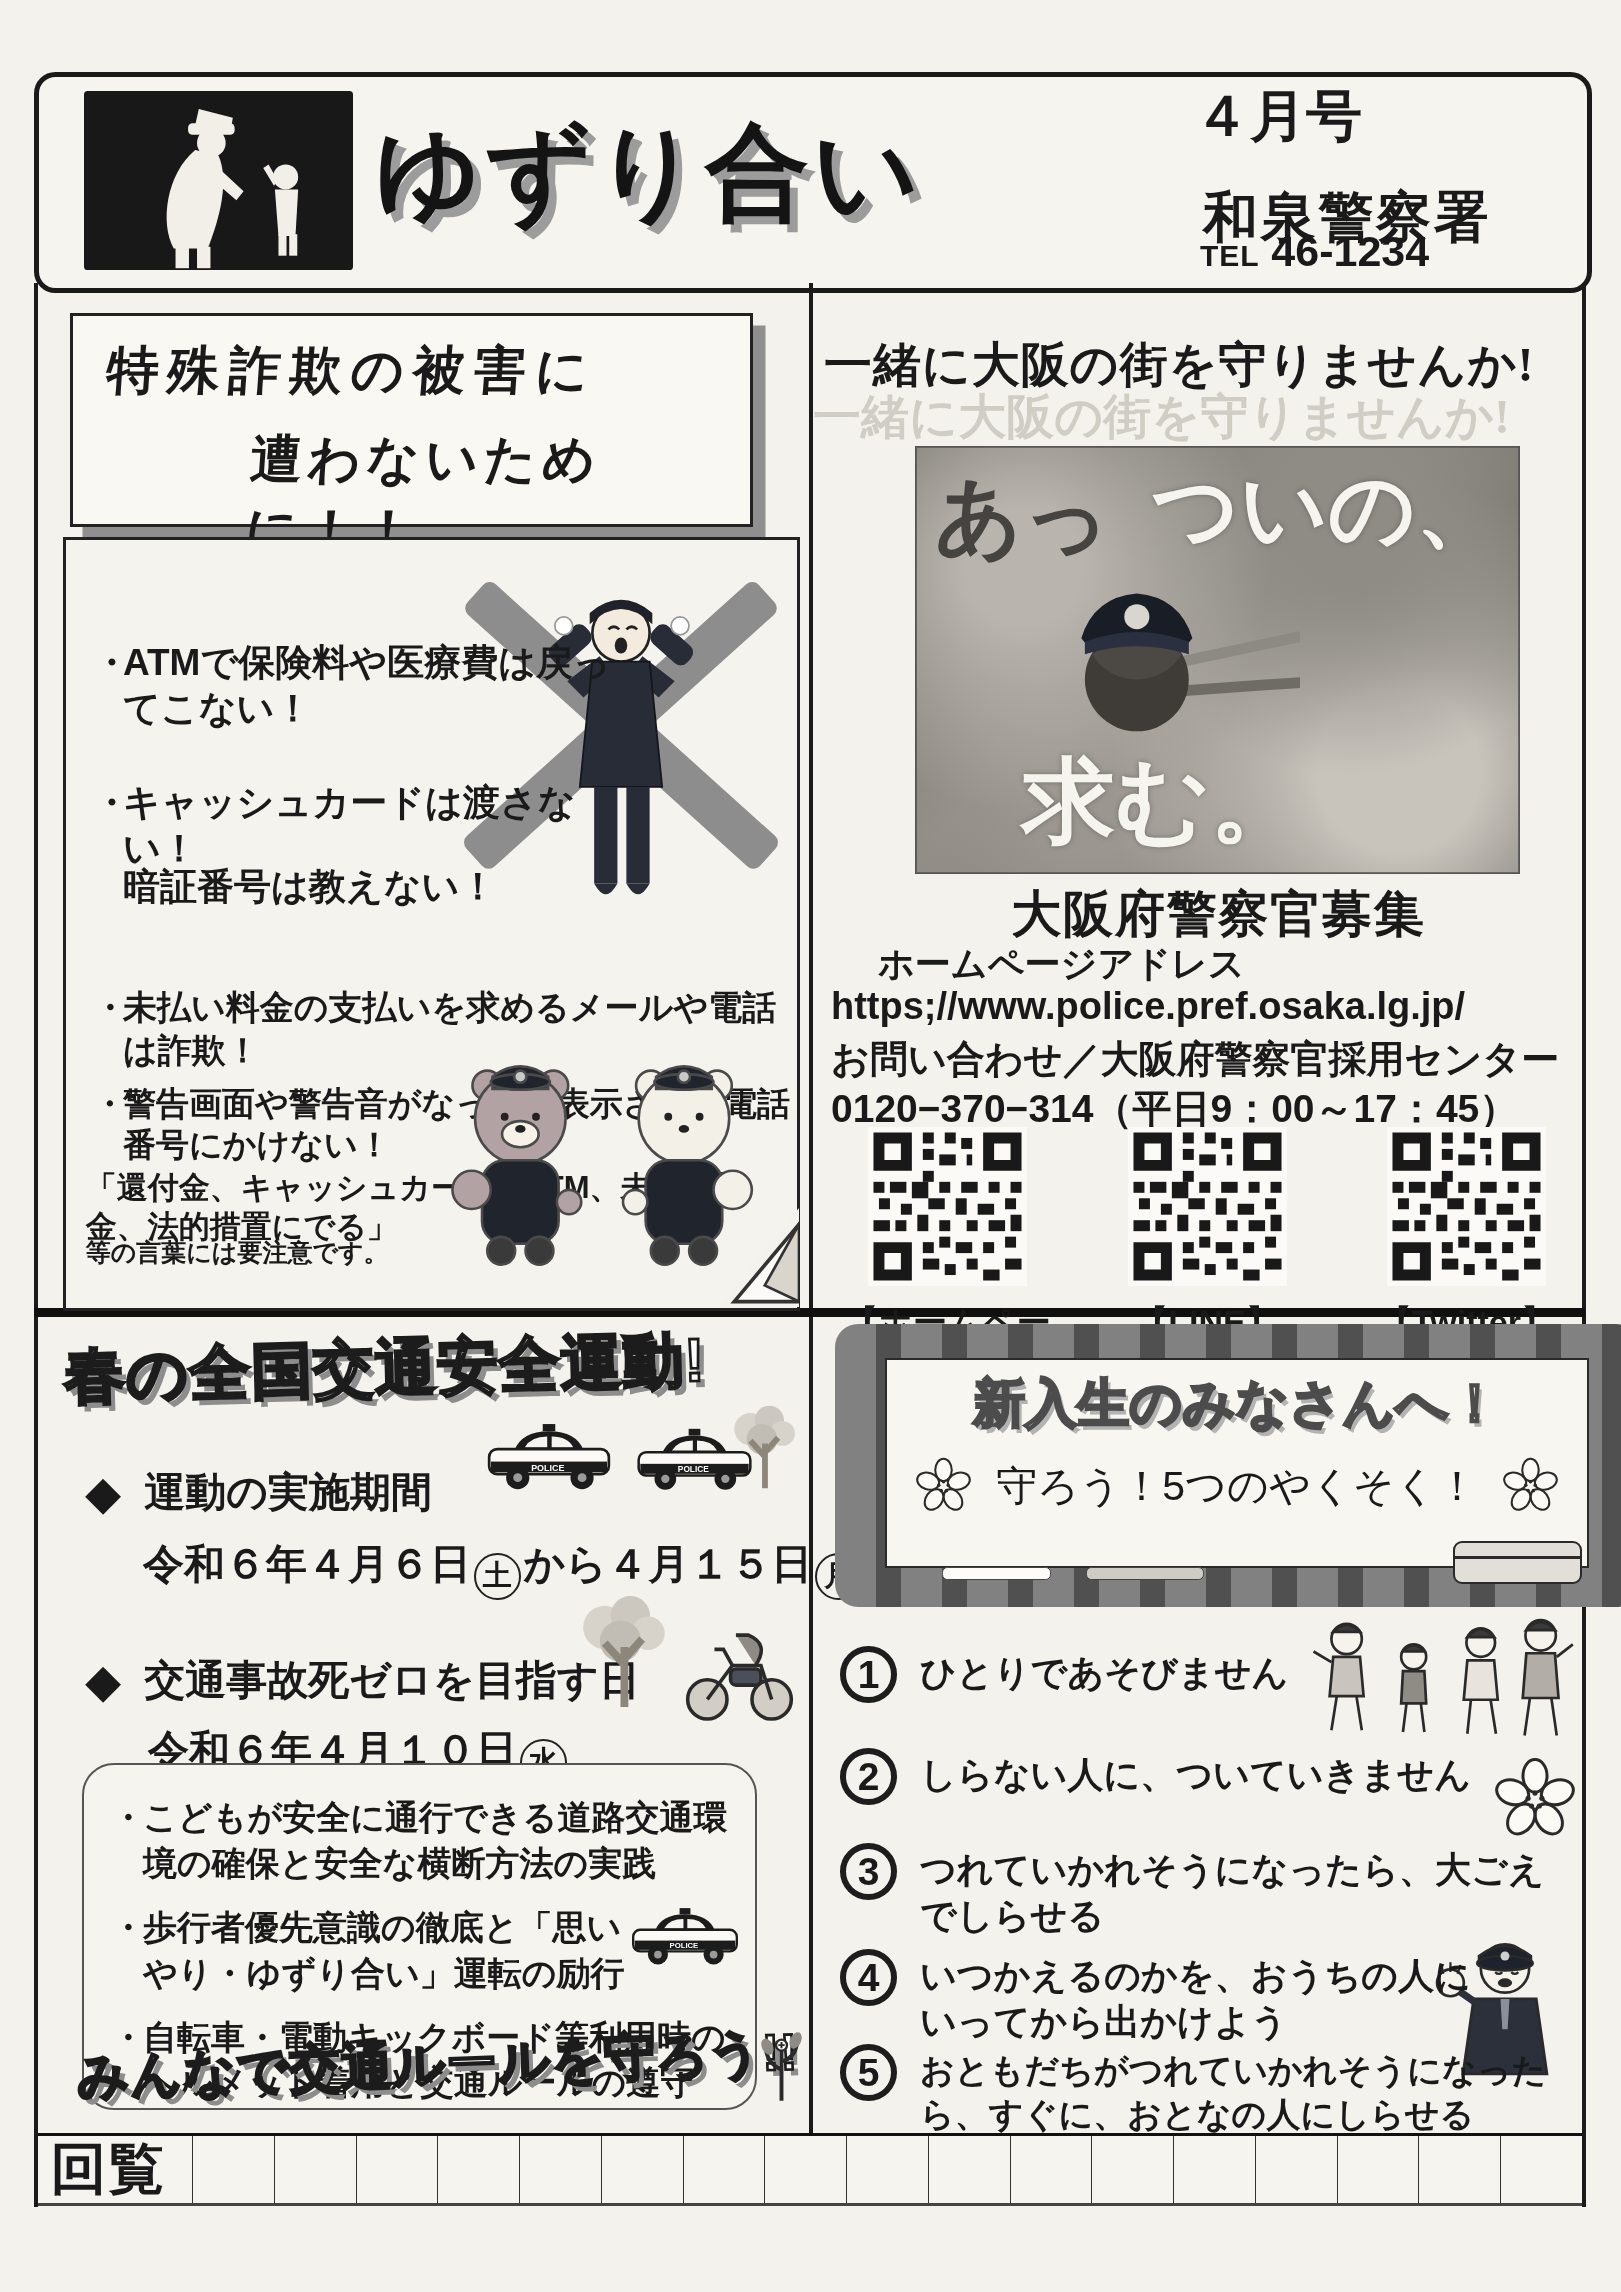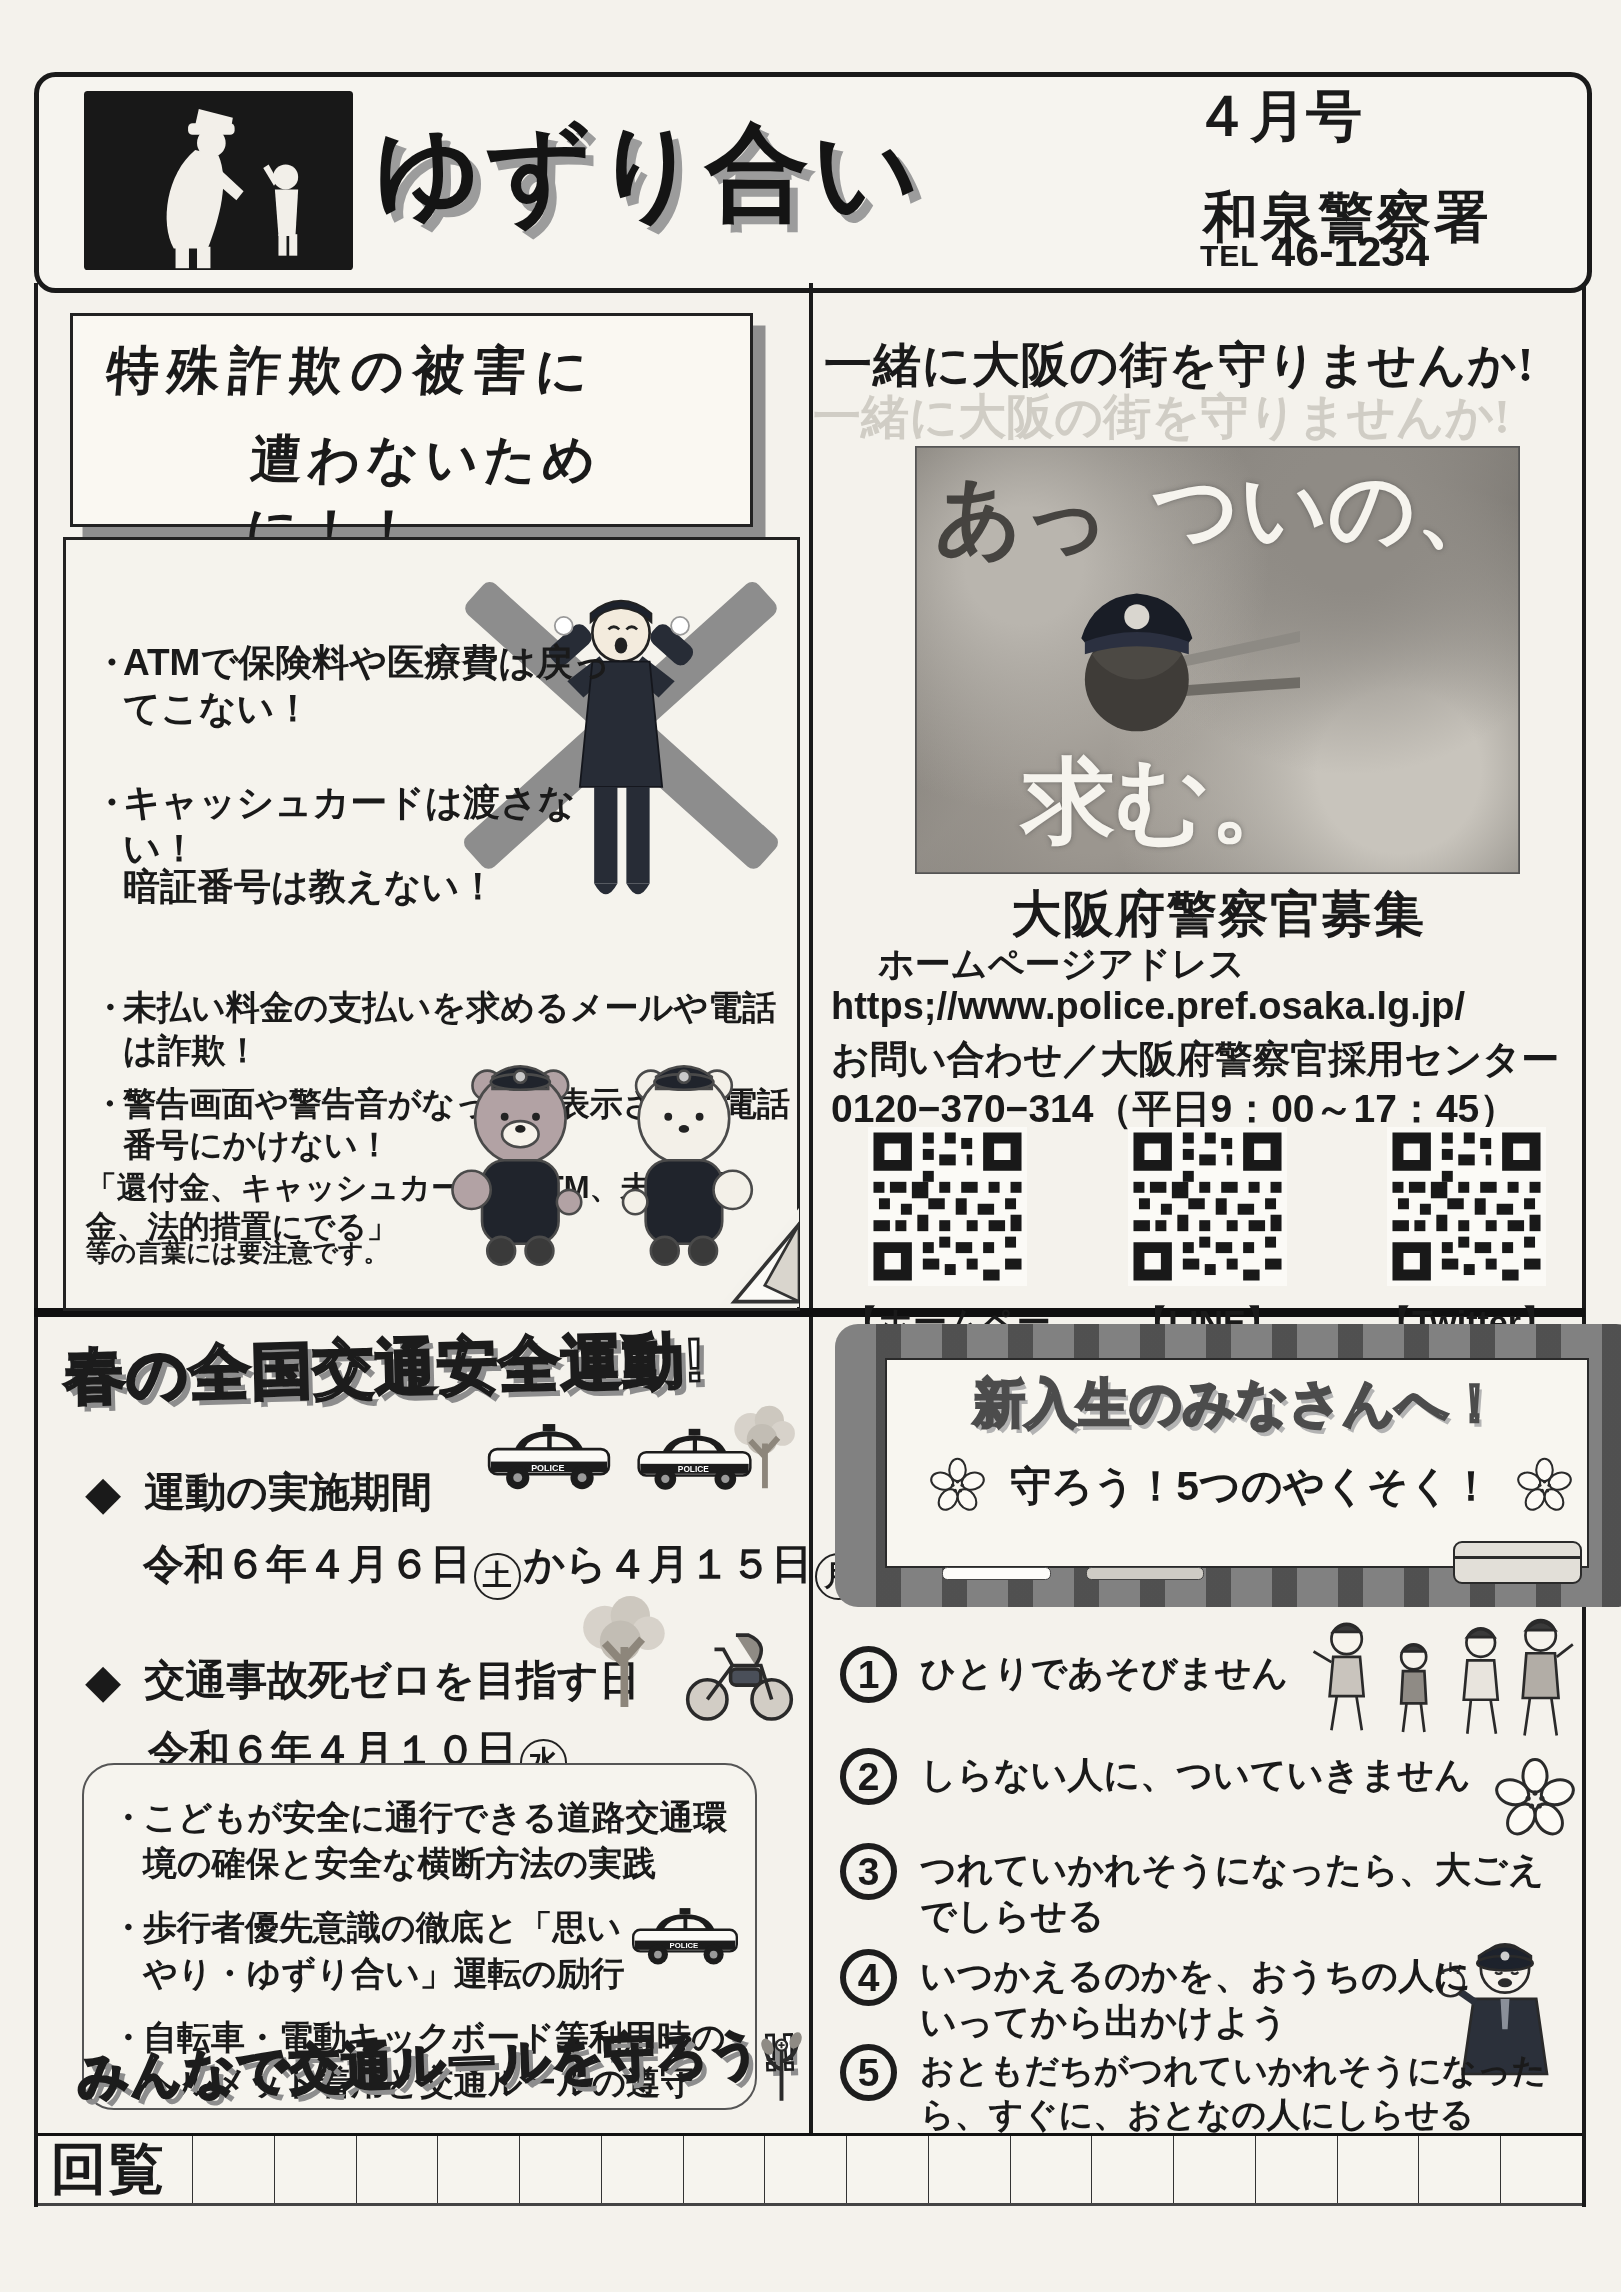--- a/index.html
+++ b/index.html
@@ -102,22 +102,22 @@
   .sprout{position:absolute;left:758px;top:2026px;}
 
   
   .board{position:absolute;left:835px;top:1324px;width:804px;height:283px;border-radius:23px;
     background:
       repeating-linear-gradient(90deg, transparent 0 41px, rgba(40,40,40,.55) 41px 66px),
       #818181;}
   .board-inner{position:absolute;left:50px;top:34px;right:50px;bottom:39px;background:#f8f6f0;border:2.7px solid #2a2a2a;}
   .board-title{position:absolute;left:0;top:9px;width:100%;text-align:center;font-size:52px;font-weight:900;
     color:#fff;-webkit-text-stroke:2.7px #4c4c4c;text-shadow:3.6px 4.5px 0 #b3b3b3;white-space:nowrap;}
-  .board-sub{position:absolute;left:14px;top:97px;width:100%;display:flex;align-items:center;justify-content:center;
-    gap:23px;font-size:41px;font-weight:700;}
+  .board-sub{position:absolute;left:0;top:97px;width:100%;display:flex;align-items:center;justify-content:center;
+    gap:23px;font-size:41px;font-weight:400;}
   .eraser{position:absolute;right:57px;bottom:23px;width:125px;height:39px;background:#e2dfd8;
     border:2.7px solid #2a2a2a;border-radius:9px;}
   .eraser:before{content:"";position:absolute;left:0;top:12.5px;width:100%;height:3.6px;background:#2a2a2a;}
   .chalk{position:absolute;left:107px;bottom:27px;width:107px;height:10.7px;background:#fdfcf9;border:1.8px solid #444;border-radius:5.4px;}
   .chalk2{position:absolute;left:251px;bottom:27px;width:116px;height:10.7px;background:#cfccc5;border:1.8px solid #444;border-radius:5.4px;}
   .promise{position:absolute;display:flex;gap:23px;z-index:3;}
   .p-circle{flex:0 0 57px;width:57px;height:57px;border:6.3px solid #1d1d1d;border-radius:50%;
     display:flex;align-items:center;justify-content:center;font-size:39px;font-weight:900;box-sizing:border-box;}
   .p-text{font-size:36px;font-weight:800;line-height:1.3;padding-top:3.6px;}
   .pr1{left:840px;top:1646px;}.pr1 .p-text{width:385px;}

